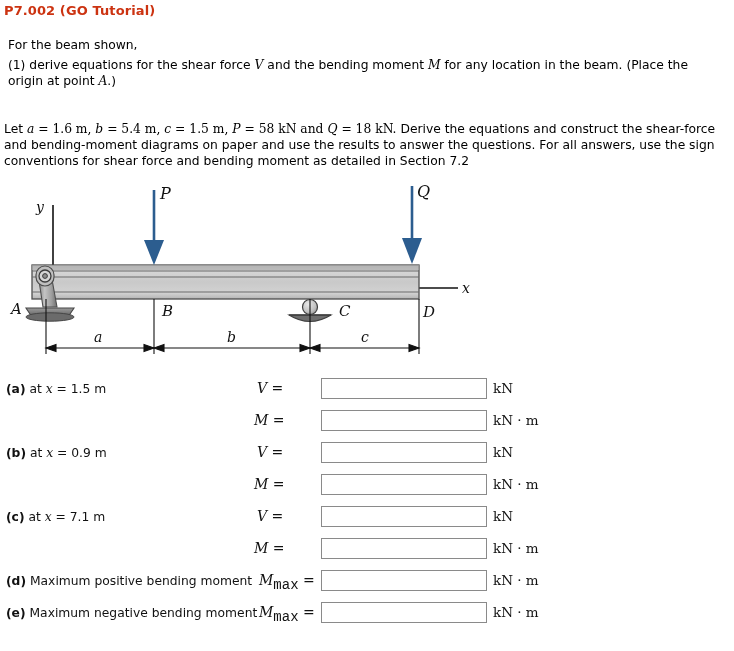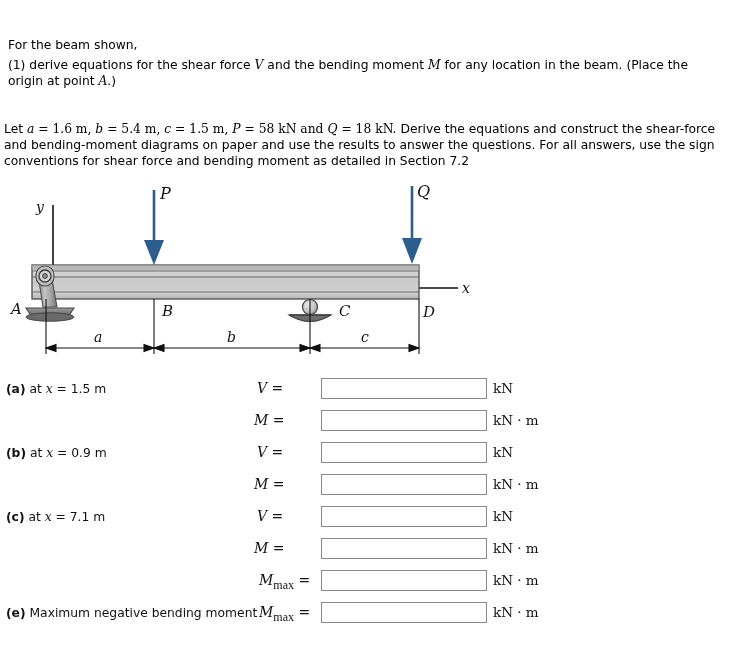--- a/index.html
+++ b/index.html
@@ -81,22 +81,22 @@
   .sym {
     position: absolute;
     top: 4px;
     font-family: "DejaVu Serif", serif;
     font-size: 14px;
     white-space: nowrap;
   }
   .sym .v { font-style: italic; }
   .sym sub {
     font-style: normal;
-    font-size: 12px;
-    font-family: Liberation Serif, serif;
+    font-size: 14px;
+    font-family: Liberation Mono, monospace;
   }
   .ansbox {
     position: absolute;
     top: 2px;
     left: 321px;
     width: 166px;
     height: 21px;
     background: #ffffff;
     border: 1px solid #8a8a8a;
     box-sizing: border-box;
@@ -113,20 +113,21 @@
     font-family: "DejaVu Serif", serif;
     font-size: 13.5px;
     white-space: nowrap;
   }
 </style>
 </head>
 <body>
 
 <div class="page">
 
+  <div id="problem-title">P7.002 (GO Tutorial)</div>
 
   <div id="statement">
     <p>For the beam shown,</p>
     <p><span>(1)  derive equations for the shear force </span><span class="mi">V</span><span> and the bending moment </span><span class="mi">M</span><span> for any location in the beam.  (Place the origin at point </span><span class="mi">A</span><span>.)</span></p>
   </div>
 
   <div id="params">
     <p><span>Let </span><span class="mi">a</span><span class="mn"> = 1.6 m, </span><span class="mi">b</span><span class="mn"> = 5.4 m, </span><span class="mi">c</span><span class="mn"> = 1.5 m, </span><span class="mi">P</span><span class="mn"> = 58 kN and </span><span class="mi">Q</span><span class="mn"> = 18 kN.</span><span>  Derive the equations and construct the shear-force and bending-moment diagrams on paper and use the results to answer the questions.  For all answers, use the sign conventions for shear force and bending moment as detailed in Section 7.2</span></p>
   </div>
 
@@ -267,20 +268,21 @@
       <div class="unit">kN</div>
     </div>
 
     <div class="answer-row">
       <div class="sym" style="left:254px;"><span class="v">M</span><span> =</span></div>
       <input class="ansbox" type="text" value="" style="">
       <div class="unit">kN · m</div>
     </div>
 
     <div class="answer-row">
+      <div class="row-label"><b>(d)</b><span> Maximum positive bending moment</span></div>
       <div class="sym" style="left:259px;"><span class="v">M</span><sub>max</sub><span> =</span></div>
       <input class="ansbox" type="text" value="" style="">
       <div class="unit">kN · m</div>
     </div>
 
     <div class="answer-row">
       <div class="row-label"><b>(e)</b><span> Maximum negative bending moment</span></div>
       <div class="sym" style="left:259px;"><span class="v">M</span><sub>max</sub><span> =</span></div>
       <input class="ansbox" type="text" value="" style="">
       <div class="unit">kN · m</div>

